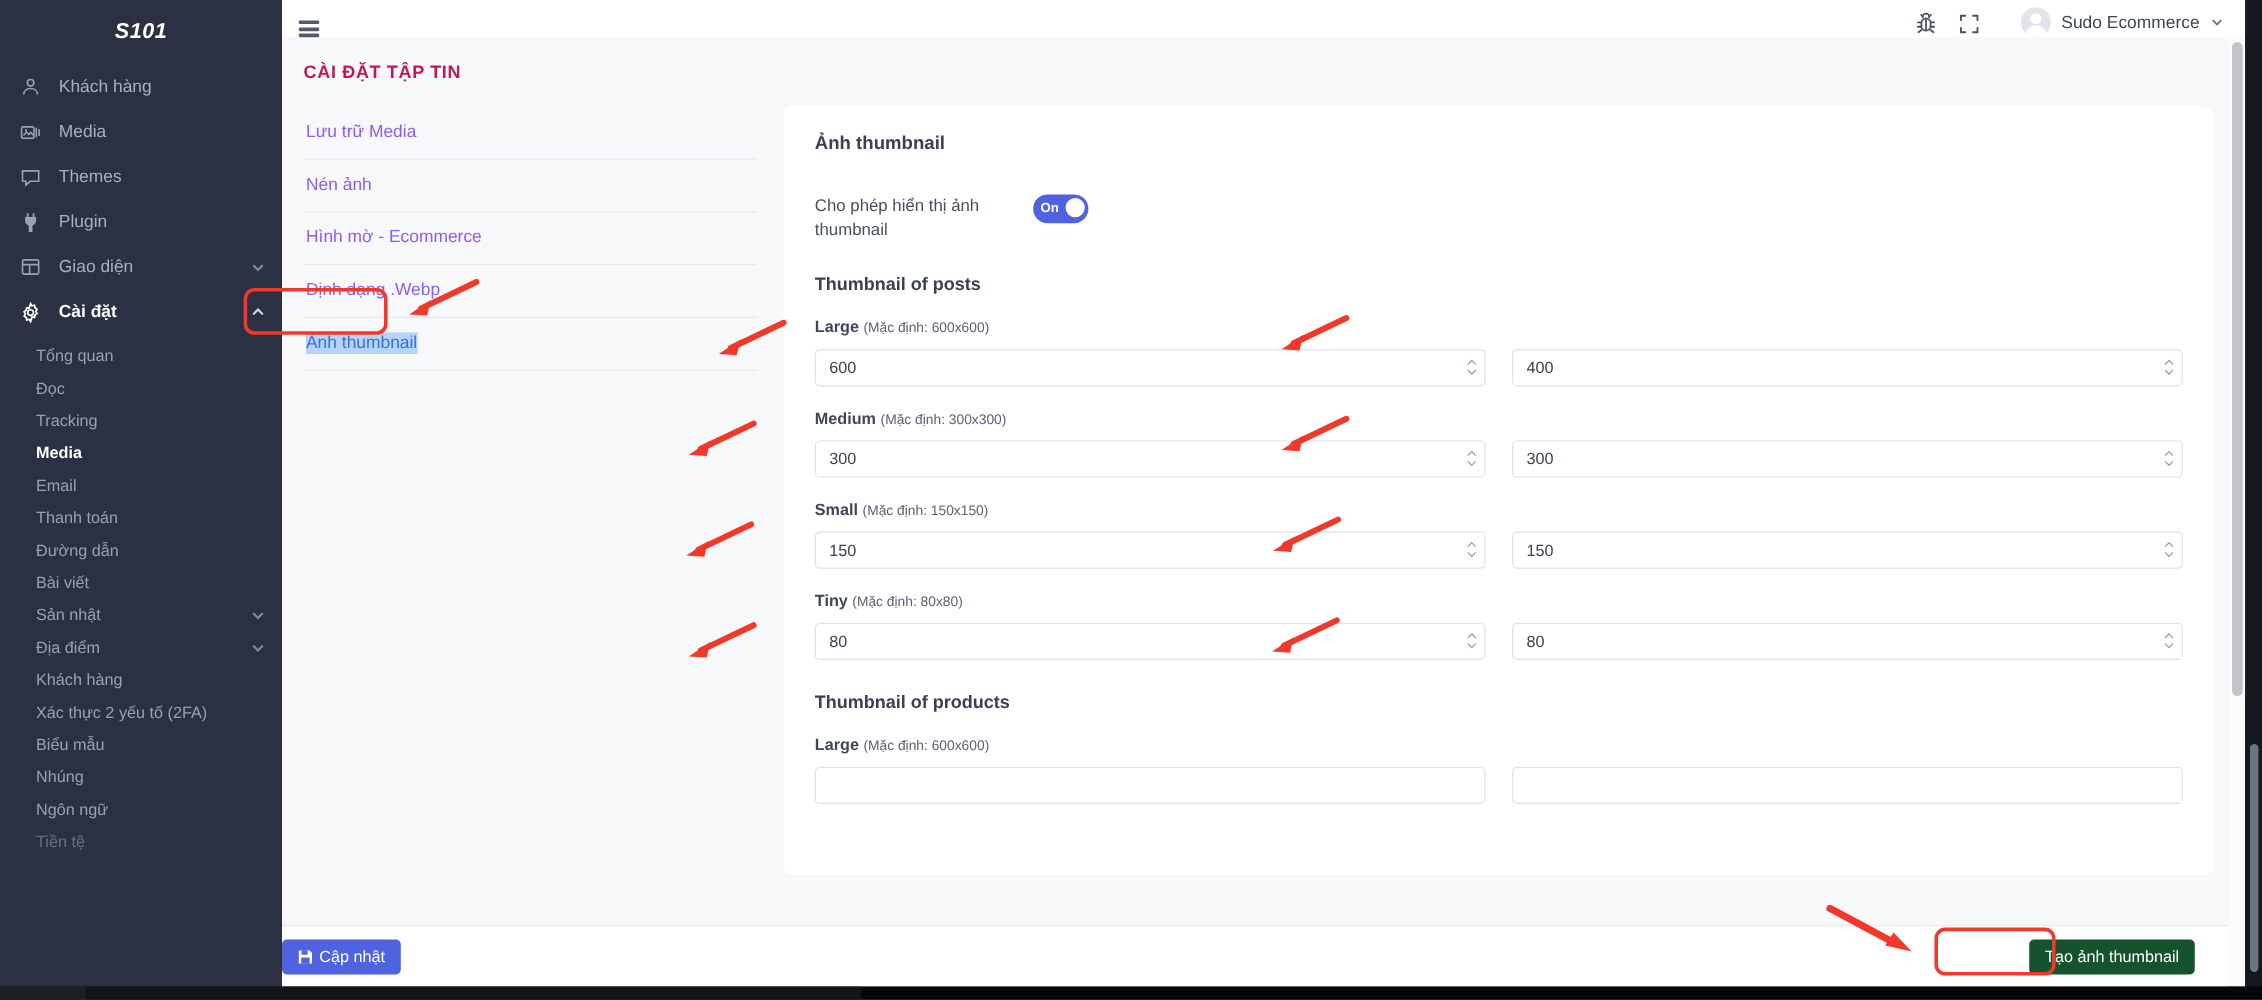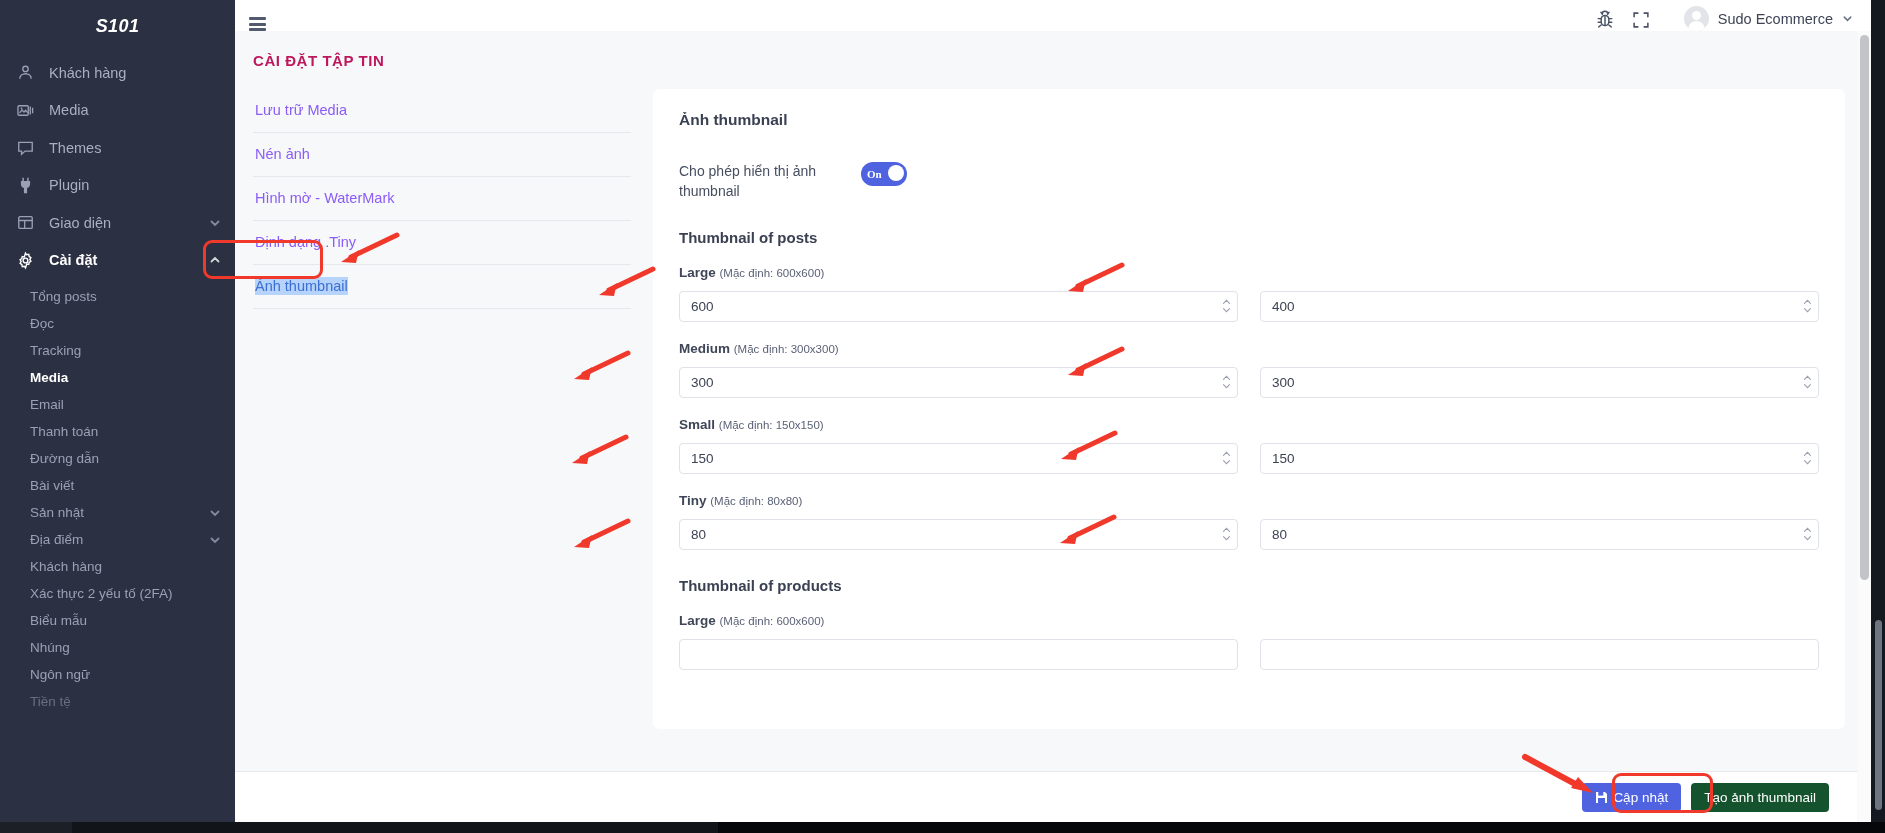--- a/index.html
+++ b/index.html
@@ -127,21 +127,21 @@
   }
   .card-title { font-size: 15.5px; font-weight: 700; color: #3a4152; }
 
   .toggle-row { display: flex; align-items: flex-start; margin-top: 32px; }
   .toggle-label {
     width: 182px; flex: 0 0 182px; font-size: 14px; color: #464e60; line-height: 1.45;
   }
   .switch {
     width: 46px; height: 19px; border-radius: 12px; background: #4f62e0;
     display: flex; align-items: center; padding: 12px 3px; cursor: pointer;
-    position: relative; margin-top: 1px; font-family: Liberation Serif, serif;
+    position: relative; margin-top: 1px;
   }
   .switch .on-txt { font-size: 11px; font-weight: 700; color: #ffffff; margin-left: 3px; }
   .switch .knob {
     width: 16px; height: 16px; border-radius: 50%; background: #ffffff;
     position: absolute; right: 3px; top: 3px;
   }
 
   .section-head {
     font-size: 15px; font-weight: 700; color: #3a4152; margin-top: 27px; margin-bottom: 0;
   }
@@ -158,21 +158,21 @@
   .numinput .val { flex: 1 1 auto; font-size: 13.5px; color: #3b4253; }
   .spin { width: 13px; height: 18px; flex: 0 0 13px; color: #9aa1b0;
     display: flex; flex-direction: column; align-items: center; justify-content: center;
     gap: 2px; cursor: pointer; }
   .spin svg { width: 9px; height: 6px; display: block; }
 
   
   .footer-bar {
     position: absolute; left: 235px; right: 14px; bottom: 0; height: 51px;
     background: #ffffff; border-top: 1px solid #e6e8ec;
-    display: flex; align-items: center; justify-content: flex-end;
+    display: flex; align-items: center; justify-content: space-between;
     padding-right: 28px; gap: 10px; z-index: 4;
   }
   .btn {
     height: 29px; border-radius: 4px; font-size: 13.5px; color: #ffffff;
     display: inline-flex; align-items: center; gap: 5px; padding: 0 13px;
     cursor: pointer; white-space: nowrap; border: none;
   }
   .btn.primary { background: #4f62e0; }
   .btn.warn { background: #14532d; }
   .btn .save-ic { width: 13px; height: 13px; display: block; }
@@ -271,21 +271,21 @@
           <span class="lbl">Cài đặt</span>
           <span class="chev">
               <svg viewBox="0 0 12 12" fill="none" stroke="#ffffff" stroke-width="1.8" stroke-linecap="round">
                 <path d="M2.5 7.5L6 4l3.5 3.5"></path>
               </svg>
             </span>
         </div>
 
         <div class="subnav">
           <div class="sub-item">
-              <span class="lbl">Tổng posts</span>
+              <span class="lbl">Tổng quan</span>
             </div>
           <div class="sub-item">
               <span class="lbl">Đọc</span>
             </div>
           <div class="sub-item">
               <span class="lbl">Tracking</span>
             </div>
           <div class="sub-item active">
               <span class="lbl">Media</span>
             </div>
@@ -378,22 +378,22 @@
       </header>
 
       <div class="content">
         <div class="page-title">CÀI ĐẶT TẬP TIN</div>
 
         <div class="body-row">
 
           <div class="tabs-card">
             <div class="tab-item"><span>Lưu trữ Media</span></div>
             <div class="tab-item"><span>Nén ảnh</span></div>
-            <div class="tab-item"><span>Hình mờ - WaterMark</span></div>
-            <div class="tab-item"><span>Định dạng .Tiny</span></div>
+            <div class="tab-item"><span>Hình mờ - Ecommerce</span></div>
+            <div class="tab-item"><span>Định dạng .Webp</span></div>
             <div class="tab-item sel"><span class="hl">Ảnh thumbnail</span></div>
           </div>
 
           <div class="settings-card">
             <div class="card-title">Ảnh thumbnail</div>
 
             <div class="toggle-row">
               <div class="toggle-label">Cho phép hiển thị ảnh thumbnail</div>
               <div class="switch">
                 <span class="on-txt">On</span>

